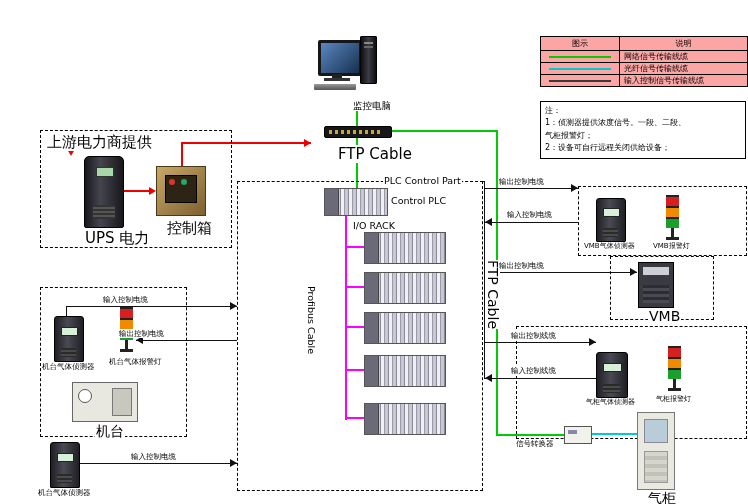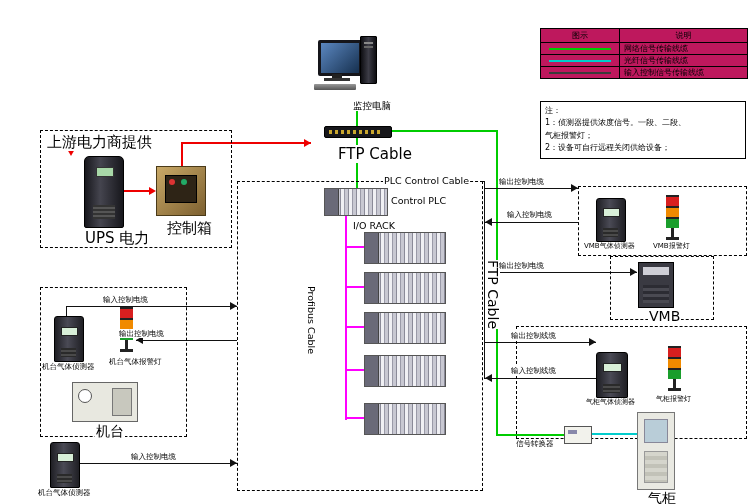--- a/index.html
+++ b/index.html
@@ -23,21 +23,21 @@
 
   
   .lb{position:absolute;font-size:8px;line-height:1.2;white-space:nowrap;background:#fff;padding:0 1px;z-index:5;}
   .f7{font-size:7px;} .f75{font-size:7.5px;} .f85{font-size:14px;} .f9{font-size:15px;} .f95{font-size:9.5px;}
   .vtext{position:absolute;writing-mode:vertical-lr;text-orientation:mixed;background:#fff;z-index:5;line-height:1.1;}
 
   
   .dbox{position:absolute;border:1px dashed #000;z-index:1;}
 
   
-  .legend{position:absolute;left:540px;top:28px;width:206px;border:1px solid #000;font-size:8px;background:#be185d;z-index:4;}
+  .legend{position:absolute;left:540px;top:36px;width:206px;border:1px solid #000;font-size:8px;background:#fca5a5;z-index:4;}
   .lg-row{display:flex;border-top:1px solid #000;height:11px;align-items:center;}
   .lg-row.hd{border-top:none;height:13px;}
   .lg-c1{width:78px;height:100%;border-right:1px solid #000;display:flex;align-items:center;justify-content:center;}
   .lg-c2{flex:1;padding-left:4px;}
   .lg-c2.ct{text-align:center;padding-left:0;}
   .swatch{display:inline-block;width:62px;height:2px;}
 
   .notes{position:absolute;left:540px;top:101px;width:206px;border:1px solid #000;background:#fff;
          font-size:8px;line-height:1.55;padding:3px 4px;z-index:4;box-sizing:border-box;}
 
@@ -185,21 +185,21 @@
     <div>气柜报警灯；</div>
     <div>2：设备可自行远程关闭供给设备；</div>
   </div>
 
   <div class="lb f9" style="left:46px;top:133px;">上游电力商提供</div>
   <div class="dev ups"></div>
   <div class="lb f9" style="left:84px;top:229px;">UPS 电力</div>
   <div class="dev ctrlbox"></div>
   <div class="lb f9" style="left:166px;top:219px;">控制箱</div>
 
-  <div class="lb f95" style="left:383px;top:175px;">PLC Control Cable</div>
+  <div class="lb f95" style="left:383px;top:175px;">PLC Control Part</div>
   <div class="dev rackbase" style="left:324px;top:188px;width:62px;height:26px;"></div>
   <div class="lb f95" style="left:390px;top:195px;">Control PLC</div>
   <div class="lb f95" style="left:352px;top:220px;">I/O RACK</div>
   <div class="vtext f95" style="left:306px;top:286px;">Profibus Cable</div>
   <div class="dev rackbase" style="left:364px;top:232px;width:80px;height:30px;"></div>
   <div class="dev rackbase" style="left:364px;top:272px;width:80px;height:30px;"></div>
   <div class="dev rackbase" style="left:364px;top:312px;width:80px;height:30px;"></div>
   <div class="dev rackbase" style="left:364px;top:355px;width:80px;height:30px;"></div>
   <div class="dev rackbase" style="left:364px;top:403px;width:80px;height:30px;"></div>
 

